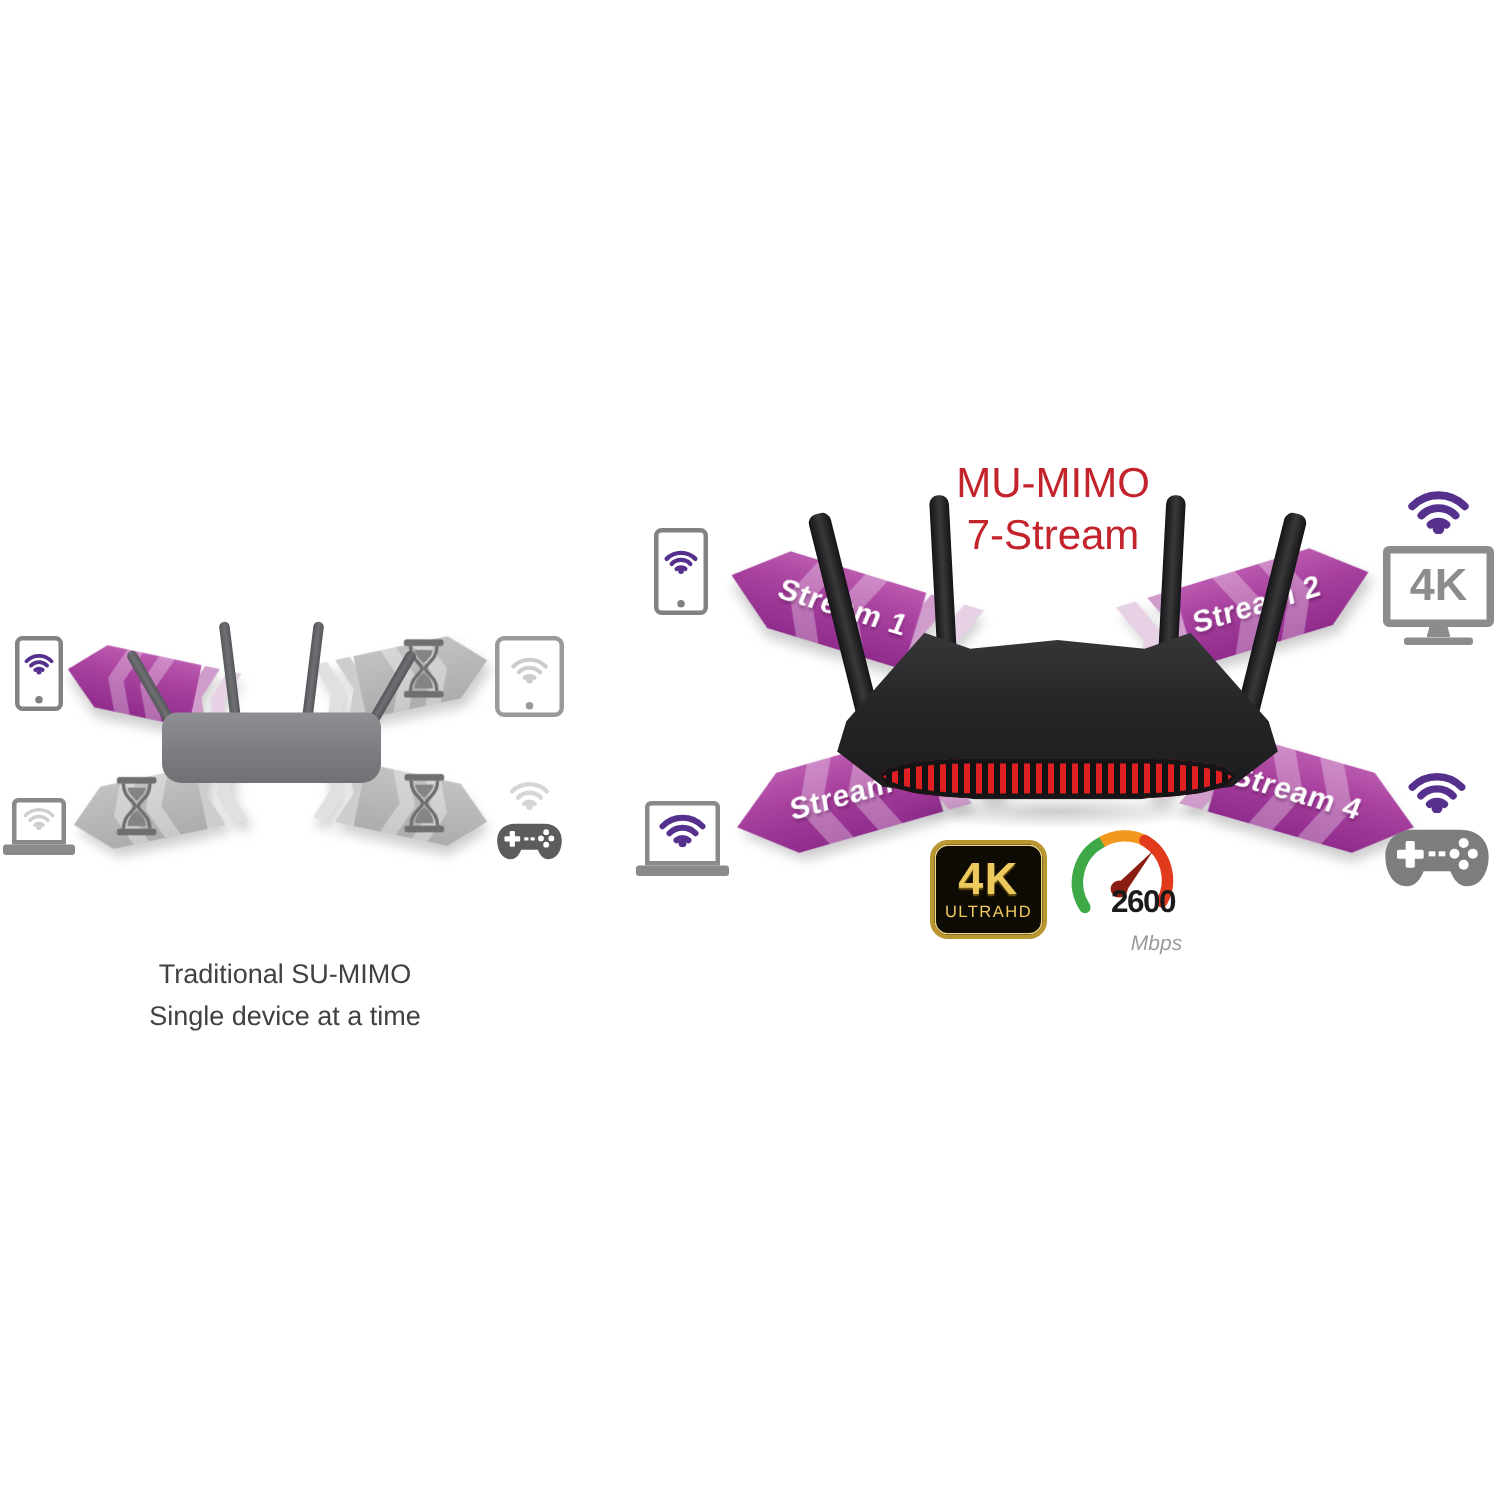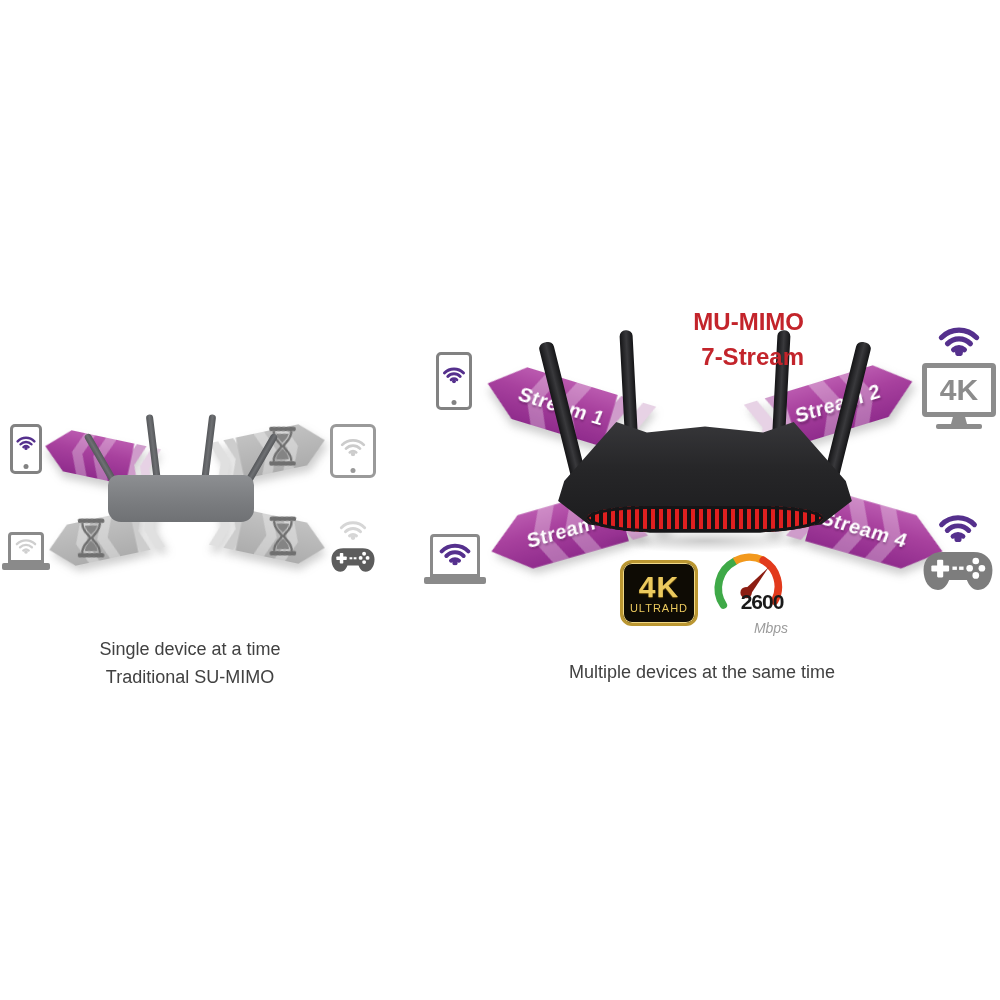--- a/index.html
+++ b/index.html
@@ -71,22 +71,22 @@
     clip-path:polygon(21% 5%,31% 14%,50% 9%,69% 14%,79% 5%,96% 55%,98% 72%,88% 92%,68% 99%,32% 99%,12% 92%,2% 72%,4% 55%);}
   .blk-grill{position:absolute;left:50%;transform:translateX(-50%);top:178px;z-index:3;
     width:236px;height:26px;
     background:repeating-linear-gradient(90deg,#df2020 0 4px,#121214 4px 8px);
     border-radius:45% 45% 50% 50% / 80% 80% 100% 100%;
     box-shadow:inset 0 3px 0 #151517,inset 0 -3px 0 #151517;}
   .blk-shadow{position:absolute;left:0;right:0;top:196px;height:34px;z-index:1;
     background:radial-gradient(ellipse 50% 50% at 50% 50%,rgba(0,0,0,.20) 0%,rgba(0,0,0,0) 68%);}
 
   
-  .title{position:absolute;z-index:4;text-align:right;color:#c3242b;
-    font-size:24px;font-weight:700;line-height:35px;}
+  .title{position:absolute;z-index:4;text-align:center;color:#c3242b;
+    font-size:28px;font-weight:400;line-height:35px;}
   .cap{position:absolute;z-index:4;text-align:center;color:#414141;font-size:18px;line-height:28px;}
 
   
   .badge4k{position:absolute;z-index:4;width:72px;height:60px;background:#0e0b04;
     border:3px solid #bb9732;border-radius:12px;box-shadow:inset 0 0 0 1px #f0d887;
     display:flex;flex-direction:column;align-items:center;justify-content:center;}
   .b4k-main{color:#ecca5e;font-size:30px;font-weight:700;line-height:30px;letter-spacing:1px;
     text-shadow:0 1px 1px #7a5c12;}
   .b4k-sub{color:#ecca5e;font-size:11px;letter-spacing:1px;line-height:13px;}
   .b4k-sub .bold{font-weight:400;}
@@ -236,22 +236,22 @@
           <rect x="37" y="18" width="4" height="3" fill="#fff"></rect>
           <circle cx="52" cy="13" r="2.8" fill="#fff"></circle>
           <circle cx="47" cy="19" r="2.8" fill="#fff"></circle>
           <circle cx="57" cy="19" r="2.8" fill="#fff"></circle>
           <circle cx="52" cy="25" r="2.8" fill="#fff"></circle>
         </svg>
     </span>
   </div>
 
   <div class="cap" style="left:30px;top:635px;width:320px;">
+    <div>Traditional SU-MIMO</div>
     <div>Single device at a time</div>
-    <div>Traditional SU-MIMO</div>
   </div>
 
   <div class="title" style="left:600px;top:304px;width:204px;">
     <div>MU-MIMO</div>
     <div>7-Stream</div>
   </div>
 
   <div class="arrow pl magenta" style="left:484px;top:380px;width:168px;height:56px;transform:rotate(17deg);">
     <div class="shape">
         <div class="t2"></div>
@@ -389,17 +389,14 @@
       <path d="M26 14 A32 32 0 0 1 56 13" stroke="#f2991d" stroke-width="8" fill="none"></path>
       <path d="M56 13 A32 32 0 0 1 68 56" stroke="#e23a1c" stroke-width="8" fill="none" stroke-linecap="round"></path>
       <polygon points="34,46 62,20 42,50" fill="#8c1d12"></polygon>
       <circle cx="38" cy="47" r="6" fill="#8c1d12"></circle>
     </svg>
     </span>
     <div class="val">2600</div>
     <div class="unit">Mbps</div>
   </div>
 
-  <div class="cap" style="left:502px;top:658px;width:400px;">
-    <div>Multiple devices at the same time</div>
-  </div>
 
 </div>
 
 </body></html>

